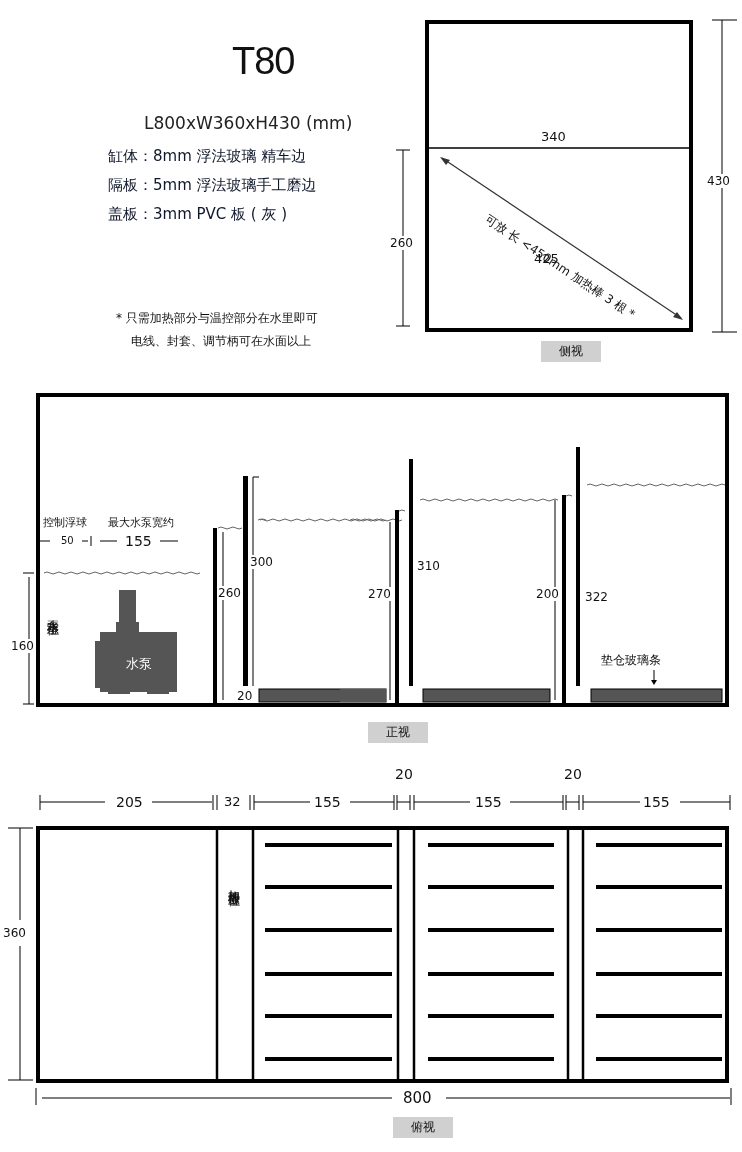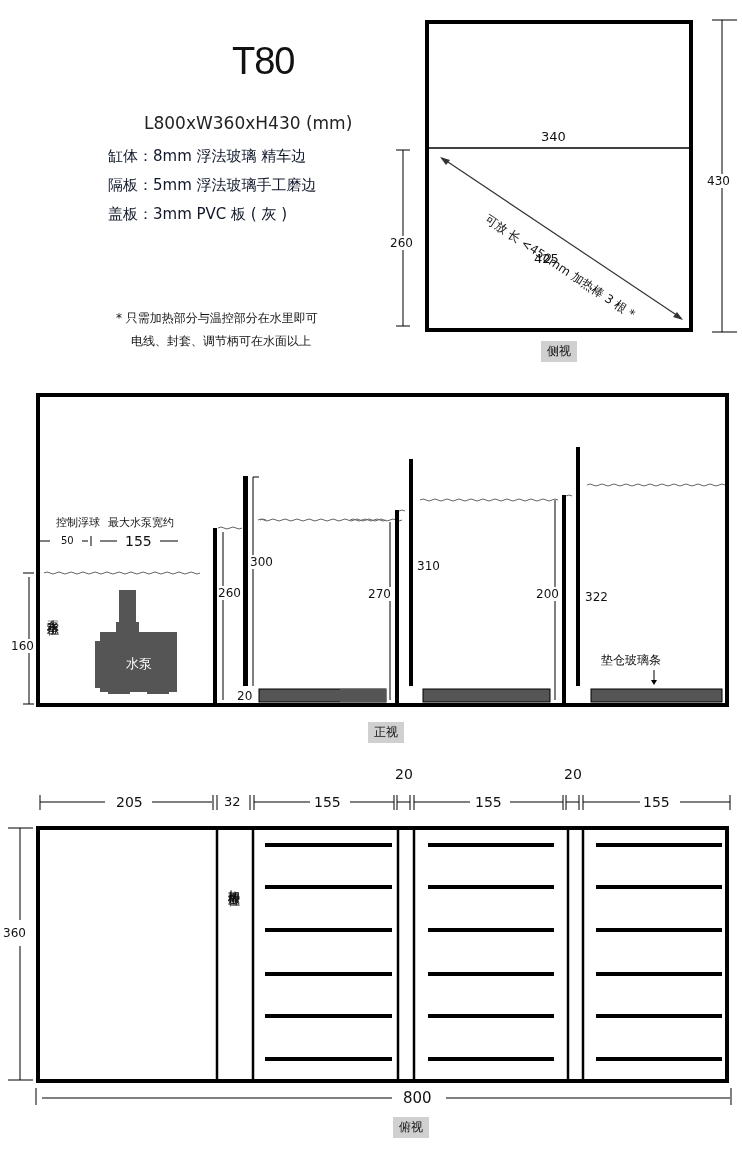--- a/index.html
+++ b/index.html
@@ -3,21 +3,21 @@
 <meta charset="utf-8">
 <style>
   html, body { margin:0; padding:0; background:#fff; }
   body { width:742px; height:1152px; position:relative; overflow:hidden;
          font-family:"DejaVu Sans", sans-serif; color:#111; }
   .abs { position:absolute; }
   .title { left:232px; top:40px; font-size:38px; font-family:"Liberation Sans", sans-serif; letter-spacing:-1px; }
   .dims { left:108px; top:113px; font-size:17px; color:#222;margin-left:36px; }
   .spec { left:108px; font-size:15px; color:#0f172a; }
   .note { font-size:12px; color:#111; }
-  .caption { background:#d0d0d0; font-size:12px; padding:2px 6px; color:#111; }
+  .caption { background:#d0d0d0; font-size:12px; padding:2px 18px; color:#111; }
   .lbl { font-size:12px; color:#111; background:#fff; line-height:14px; }
   .lbl-nobg { font-size:13px; color:#111; line-height:14px; }
   svg { position:absolute; left:0; top:0; }
   .vert { writing-mode:vertical-rl; text-orientation:upright; font-size:13px; letter-spacing:1px; }
 </style>
 </head>
 <body>
 
 <div class="abs title">T80</div>
 <div class="abs dims">L800xW360xH430 (mm)</div>
@@ -168,21 +168,21 @@
   </g>
 </svg>
 
 <div class="abs lbl-nobg" style="left:541px; top:130px">340</div>
 <div class="abs lbl" style="left:707px; top:174px">430</div>
 <div class="abs lbl" style="left:390px; top:236px">260</div>
 <div class="abs lbl-nobg" style="left:534px; top:252px">425</div>
 <div class="abs lbl-nobg" style="left:490px; top:212px; transform:rotate(33.5deg); transform-origin:left top; font-size:12px; white-space:nowrap">可放 长 &lt;450mm 加热棒  3 根  *</div>
 <div class="abs caption" style="left:541px; top:341px">侧视</div>
 
-<div class="abs lbl-nobg" style="left:56px; top:516px; font-size:11px">控制浮球</div>
+<div class="abs lbl-nobg" style="left:43px; top:516px; font-size:11px">控制浮球</div>
 <div class="abs lbl-nobg" style="left:108px; top:516px; font-size:11px">最大水泵宽约</div>
 <div class="abs lbl-nobg" style="left:61px; top:534px; font-size:10px">50</div>
 <div class="abs lbl-nobg" style="left:125px; top:534px; font-size:14px">155</div>
 <div class="abs lbl" style="left:11px; top:639px">160</div>
 <div class="abs vert" style="left:44px; top:610px; font-size:12px">水泵室水位</div>
 <div class="abs lbl-nobg" style="left:126px; top:657px; color:#fff; font-size:13px">水泵</div>
 <div class="abs lbl" style="left:218px; top:586px">260</div>
 <div class="abs lbl" style="left:250px; top:555px">300</div>
 <div class="abs lbl" style="left:368px; top:587px">270</div>
 <div class="abs lbl" style="left:417px; top:559px">310</div>

